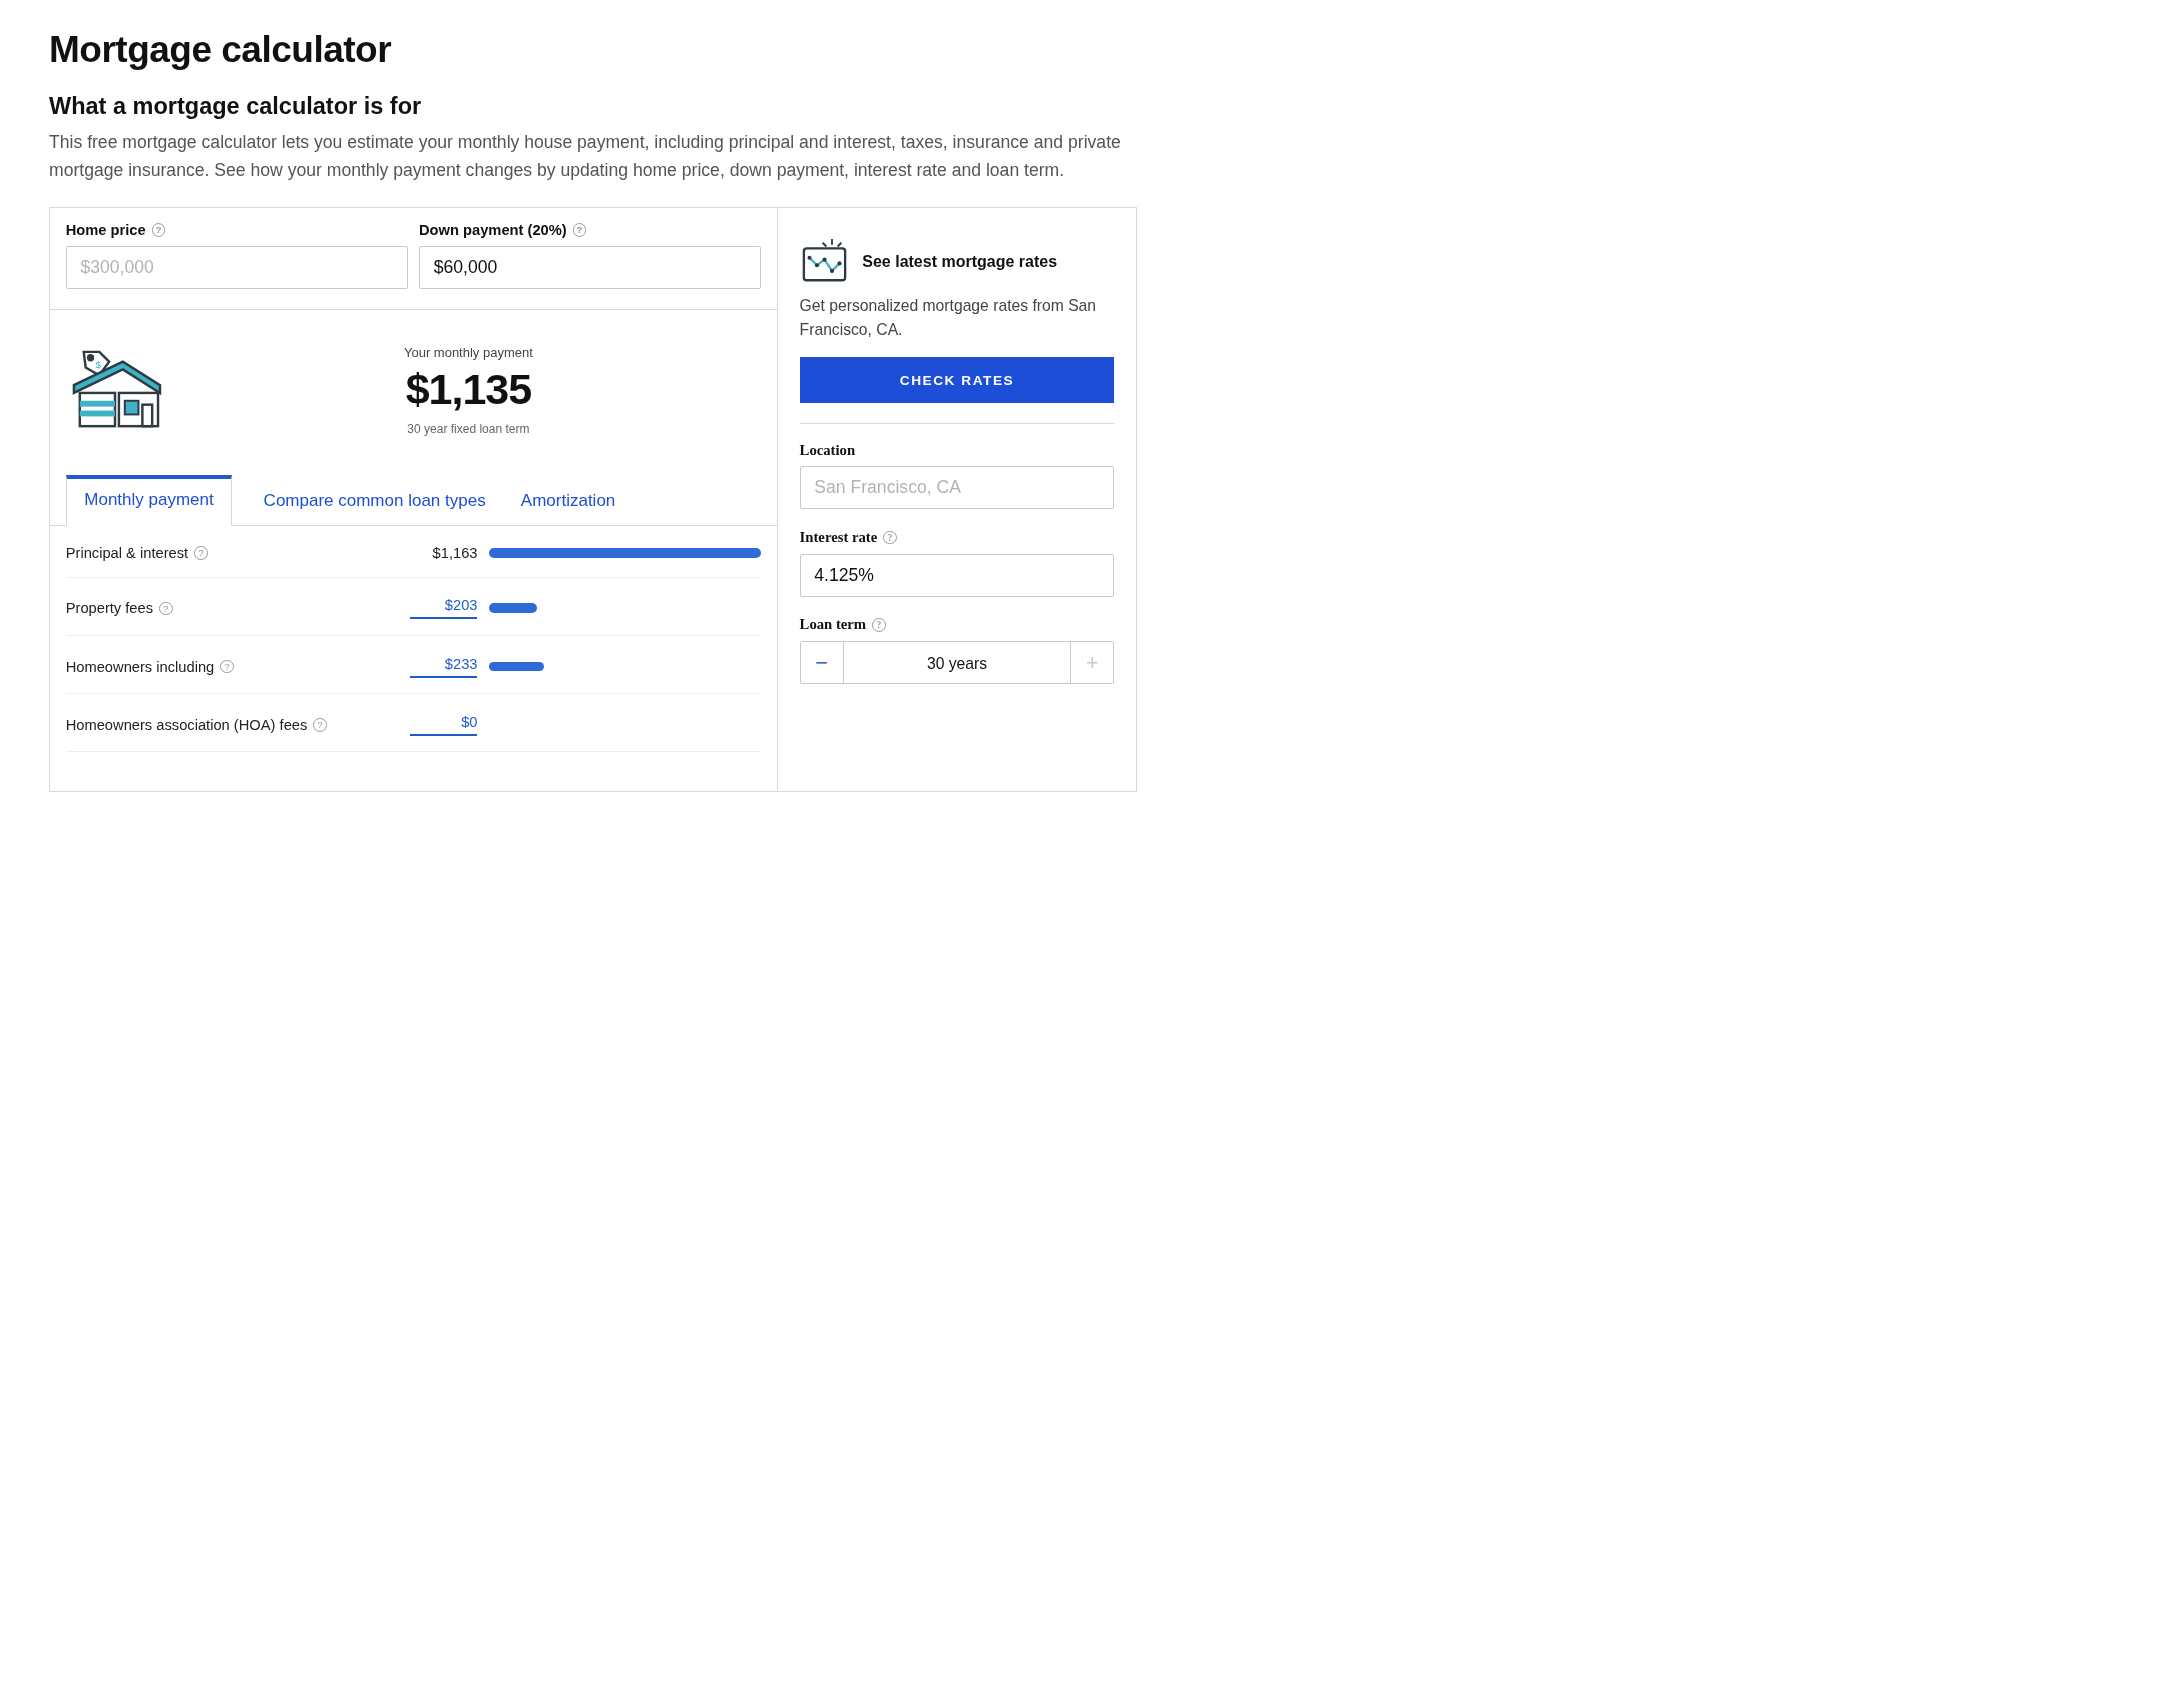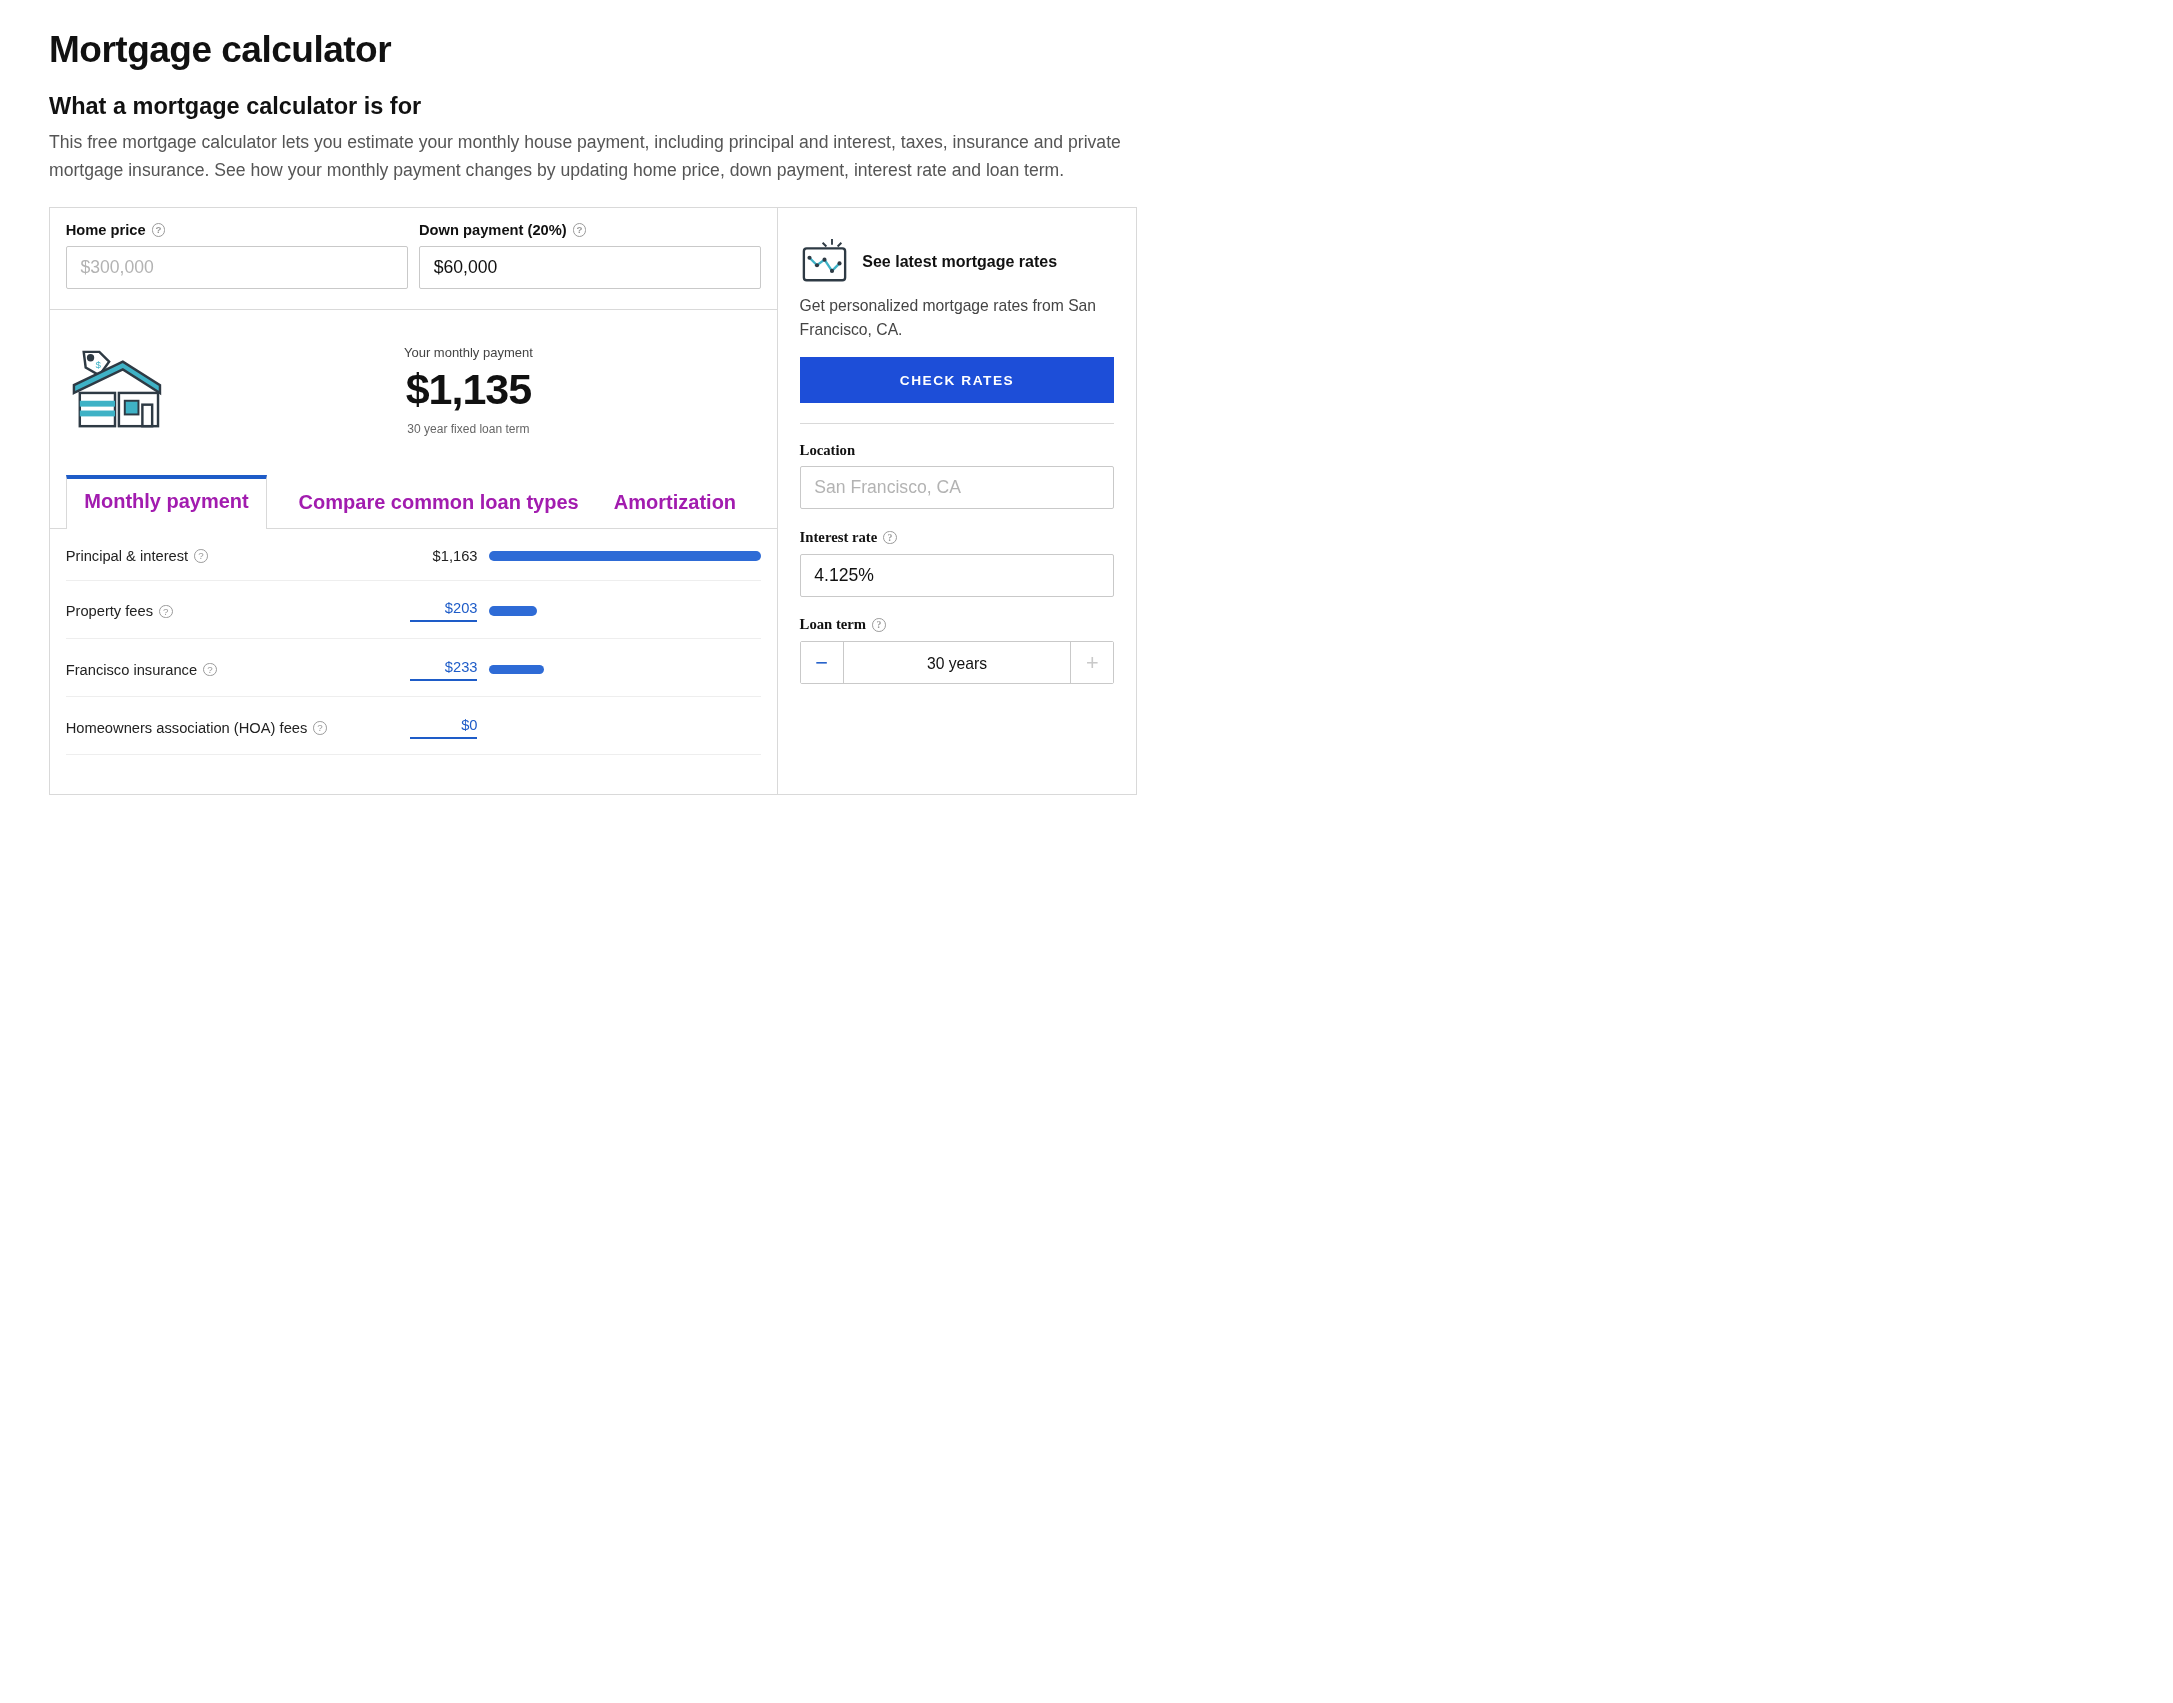--- a/index.html
+++ b/index.html
@@ -120,23 +120,23 @@
 
   
   .tabs {
     display: flex;
     border-bottom: 1px solid #d9d9d9;
     padding-left: 15.7px;
     gap: 27.4px;
   }
   .tab {
     padding: 15.7px 3.9px 13.7px 3.9px;
-    font-size: 20px;
-    font-weight: 700;
-    color: #a21caf;
+    font-size: 17px;
+    font-weight: 400;
+    color: #1d4ed8;
     cursor: pointer;
     position: relative;
   }
   .tab.active {
     border-top: 4.9px solid #1e5cc8;
     border-left: 1px solid #d9d9d9;
     border-right: 1px solid #d9d9d9;
     margin-bottom: -1px;
     background: #fff;
     padding-left: 17.6px;
@@ -349,21 +349,21 @@
               <span>Property fees</span>
               <span class="help-icon">?</span>
             </div>
             <div class="brow-value edit">$203</div>
             <div class="brow-bar-wrap">
               <div class="brow-bar" style="width: 17.4549%;"></div>
             </div>
           </div>
           <div class="brow">
             <div class="brow-label">
-              <span>Francisco insurance</span>
+              <span>Homeowners including</span>
               <span class="help-icon">?</span>
             </div>
             <div class="brow-value edit">$233</div>
             <div class="brow-bar-wrap">
               <div class="brow-bar" style="width: 20.0344%;"></div>
             </div>
           </div>
           <div class="brow">
             <div class="brow-label">
               <span>Homeowners association (HOA) fees</span>

